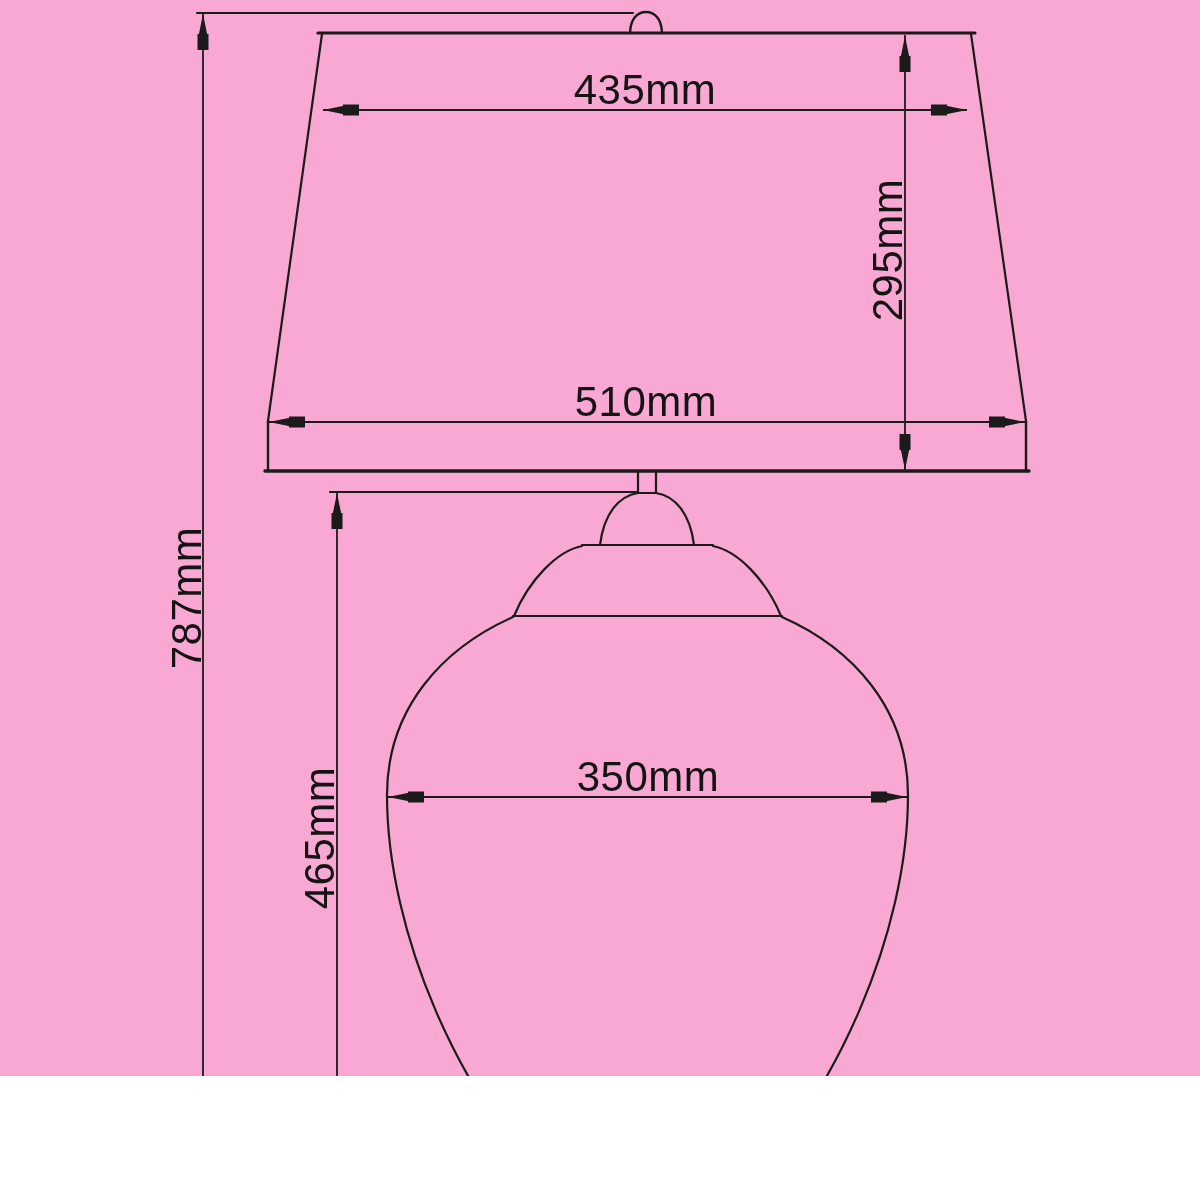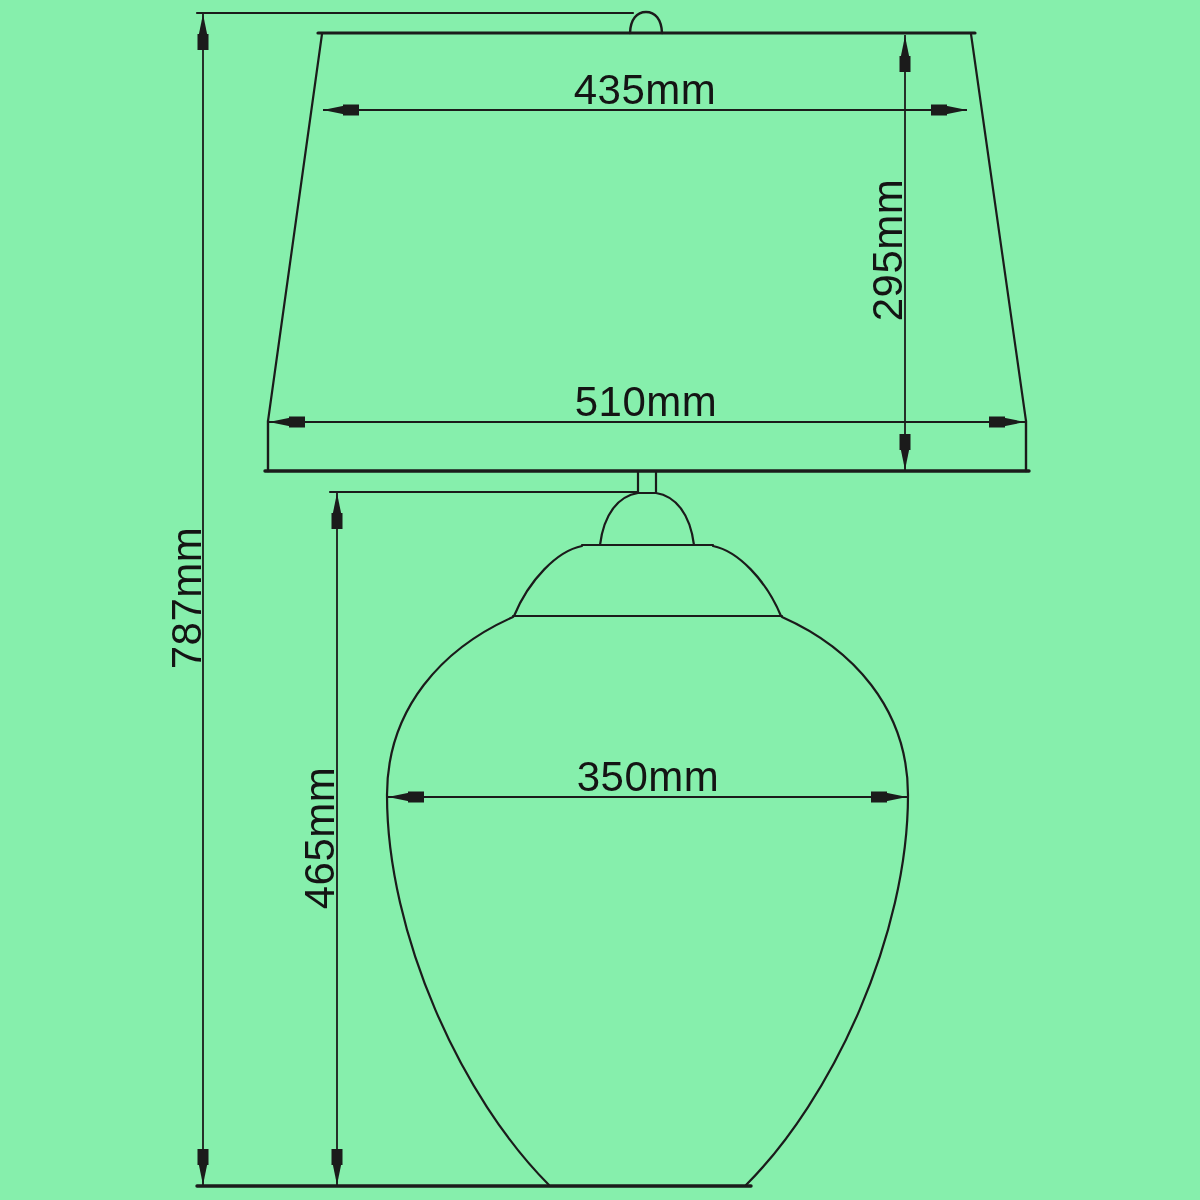--- a/index.html
+++ b/index.html
@@ -2,22 +2,22 @@
 <html><head>
 <meta charset="utf-8">
 <style>
   html, body {
     margin: 0;
     padding: 0;
     background: #ffffff;
   }
   .stage {
     width: 1200px;
-    height: 1200px;
-    background: #86efac;
+    height: 1076px;
+    background: #f9a8d4;
     position: relative;
     overflow: hidden;
   }
   svg { display: block; }
   .dim-label {
     font-family: "Liberation Sans", sans-serif;
     font-size: 42px;
     letter-spacing: 0.5px;
   }
 </style>

